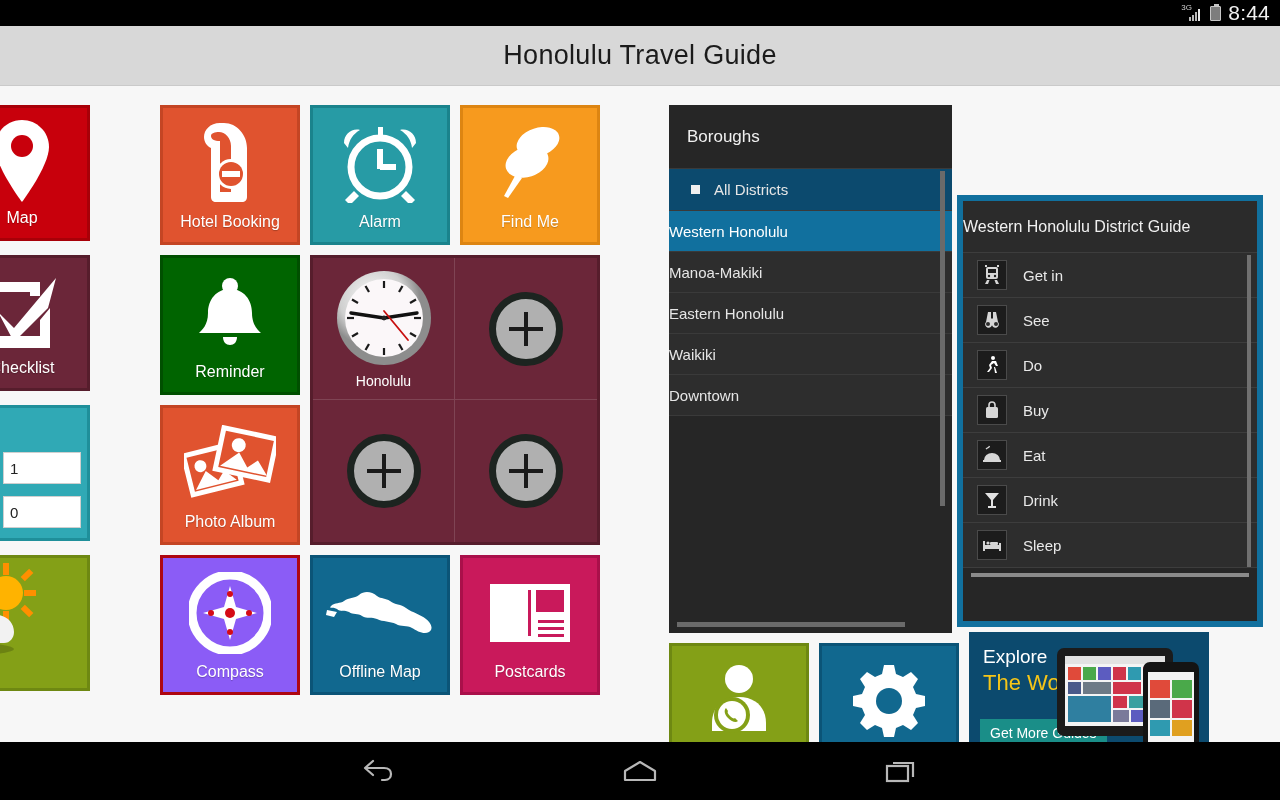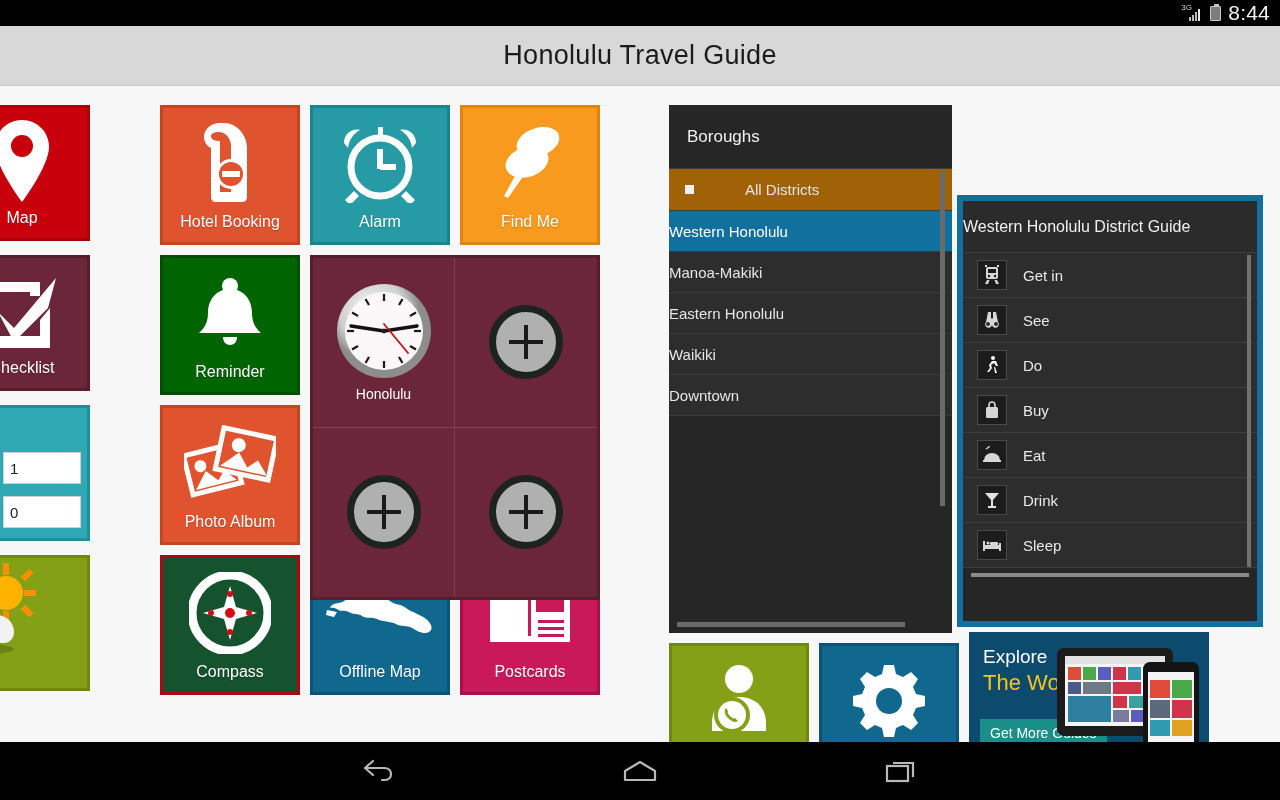--- a/index.html
+++ b/index.html
@@ -60,33 +60,33 @@
   .t-weather   { left: -46px; top: 468px; width: 136px; height: 136px; background:#84a017; border:3px solid #6e8812; }
   .cur-field { position:absolute; left:46px; width:78px; height:32px; background:#fff; border:1px solid #cfcfcf;
                font-size:15px; color:#222; display:flex; align-items:center; padding-left:6px; }
   .cur-f1 { top: 44px; }
   .cur-f2 { top: 88px; }
 
   
   .t-hotel  { left: 160px; top: 18px;  width: 140px; height: 140px; background:#e0532f; border:3px solid #c44524; }
   .t-remind { left: 160px; top: 168px; width: 140px; height: 140px; background:#006400; border:3px solid #004f00; }
   .t-photo  { left: 160px; top: 318px; width: 140px; height: 140px; background:#e0532f; border:3px solid #c44524; }
-  .t-compass{ left: 160px; top: 468px; width: 140px; height: 140px; background:#14532d; border:3px solid #ae0711; }
+  .t-compass{ left: 160px; top: 468px; width: 140px; height: 140px; background:#8b5cf6; border:3px solid #ae0711; }
 
   
   .t-alarm  { left: 310px; top: 18px;  width: 140px; height: 140px; background:#279ba5; border:3px solid #1a838c; }
   .t-offmap { left: 310px; top: 468px; width: 140px; height: 140px; background:#11688f; border:3px solid #0b5477; }
 
   
   .t-findme { left: 460px; top: 18px;  width: 140px; height: 140px; background:#f79a1e; border:3px solid #dd8512; }
   .t-postcd { left: 460px; top: 468px; width: 140px; height: 140px; background:#c9195b; border:3px solid #a9104a; }
 
   
   .t-clock {
-    left: 310px; top: 168px; width: 290px; height: 345px;
+    left: 310px; top: 168px; width: 290px; height: 290px;
     background: #6b2639; border: 3px solid #561d2c;
     display: grid; grid-template-columns: 1fr 1fr; grid-template-rows: 1fr 1fr;
     align-items: stretch; justify-items: stretch;
   }
   .clk-cell { position: relative; display:flex; flex-direction:column; align-items:center; justify-content:center;
               border-right: 1px solid rgba(255,255,255,.14); border-bottom: 1px solid rgba(255,255,255,.14); }
   .clk-cell:nth-child(2), .clk-cell:nth-child(4) { border-right: none; }
   .clk-cell:nth-child(3), .clk-cell:nth-child(4) { border-bottom: none; }
   .clk-name { color:#fff; font-size:14px; margin-top:6px; }
   .addbtn { width: 74px; height: 74px; border-radius: 50%; background:#b0b0b0;
@@ -101,21 +101,21 @@
   .boroughs {
     position: absolute; left: 669px; top: 18px; width: 283px; height: 528px;
     background: #262626;
   }
   .bor-head { height: 64px; display: flex; align-items: center; padding-left: 18px;
               color: #f0f0f0; font-size: 17px; border-bottom: 1px solid #3a3a3a; }
   .bor-list { position: relative; }
   .bor-item { height: 41px; display: flex; align-items: center; 
               color: #e6e6e6; font-size: 15px; border-bottom: 1px solid #3a3a3a;
               background: #2d2d2d; }
-  .bor-item.all { background: #a16207; padding-left: 16px; height: 42px; gap: 37px; }
+  .bor-item.all { background: #0c4a6e; padding-left: 22px; height: 42px; }
   .bor-item.all .sq { width: 9px; height: 9px; background: #f0f0f0; margin-right: 14px; display:inline-block; }
   .bor-item.sel { background: #11709e; color: #fff; }
   .bor-vscroll { position: absolute; right: 7px; top: 66px; width: 5px; height: 335px; background: #6a6a6a; }
   .bor-hscroll { position: absolute; left: 8px; bottom: 6px; width: 228px; height: 5px; background: #6a6a6a; }
 
   
   .guide {
     position: absolute; left: 957px; top: 108px; width: 306px; height: 432px;
     background: #11709e; padding: 6px;
   }

